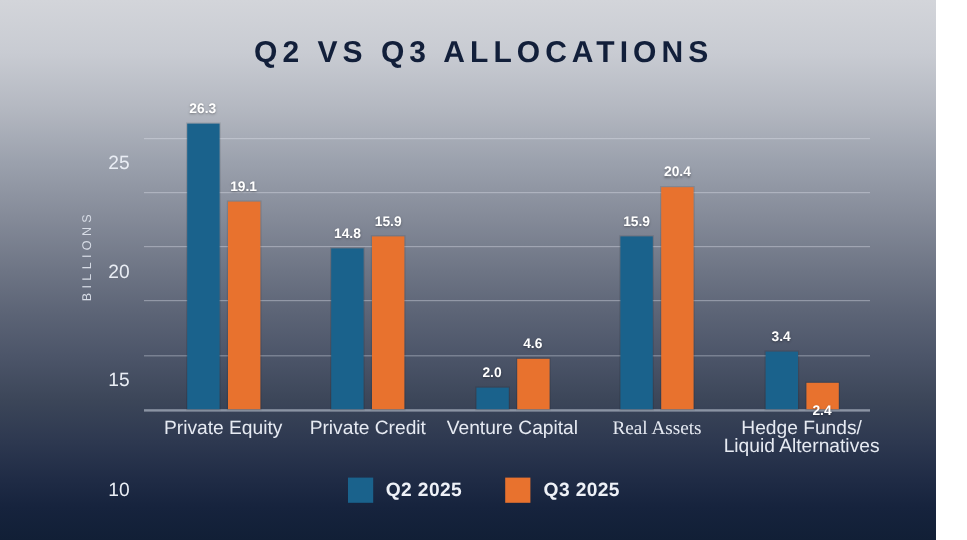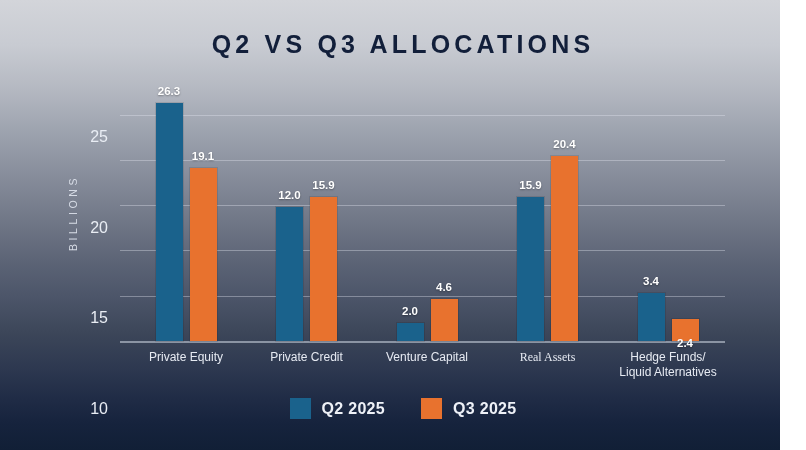--- a/index.html
+++ b/index.html
@@ -117,21 +117,21 @@
     white-space: nowrap;
     text-shadow: 0 1px 2px rgba(0,0,0,0.35);
   }
 
   
   .cat-label {
     position: absolute;
     top: 350px;
     transform: translateX(-50%);
     text-align: center;
-    font-size: 12px;
+    font-size: 16px;
     line-height: 15px;
     color: #e6eaf2;
     white-space: pre-line;
     width: 140px;
   }
 
   
   #legend {
     position: absolute;
     left: 0;
@@ -188,21 +188,21 @@
         <div class="gridline" style="top: 22.6364px;">
           <div class="ytick-label" style="top: 22.6364px;">25</div>
         </div>
       </div>
     <div id="bars">
         <div class="bar q2" style="left: 35.5px; height: 238.135px;"></div>
         <div class="bar-label" style="left: 49px; top: -7.13455px;">26.3</div>
         <div class="bar q3" style="left: 69.5px; height: 172.942px;"></div>
         <div class="bar-label" style="left: 83px; top: 58.0582px;">19.1</div>
         <div class="bar q2" style="left: 156px; height: 134.007px;"></div>
-        <div class="bar-label" style="left: 169.5px; top: 96.9927px;">12.0</div>
+        <div class="bar-label" style="left: 169.5px; top: 96.9927px;">14.8</div>
         <div class="bar q3" style="left: 190px; height: 143.967px;"></div>
         <div class="bar-label" style="left: 203.5px; top: 87.0327px;">15.9</div>
         <div class="bar q2" style="left: 276.5px; height: 18.1091px;"></div>
         <div class="bar-label" style="left: 290px; top: 212.891px;">2.0</div>
         <div class="bar q3" style="left: 310.5px; height: 41.6509px;"></div>
         <div class="bar-label" style="left: 324px; top: 189.349px;">4.6</div>
         <div class="bar q2" style="left: 397px; height: 143.967px;"></div>
         <div class="bar-label" style="left: 410.5px; top: 87.0327px;">15.9</div>
         <div class="bar q3" style="left: 431px; height: 184.713px;"></div>
         <div class="bar-label" style="left: 444.5px; top: 46.2873px;">20.4</div>

